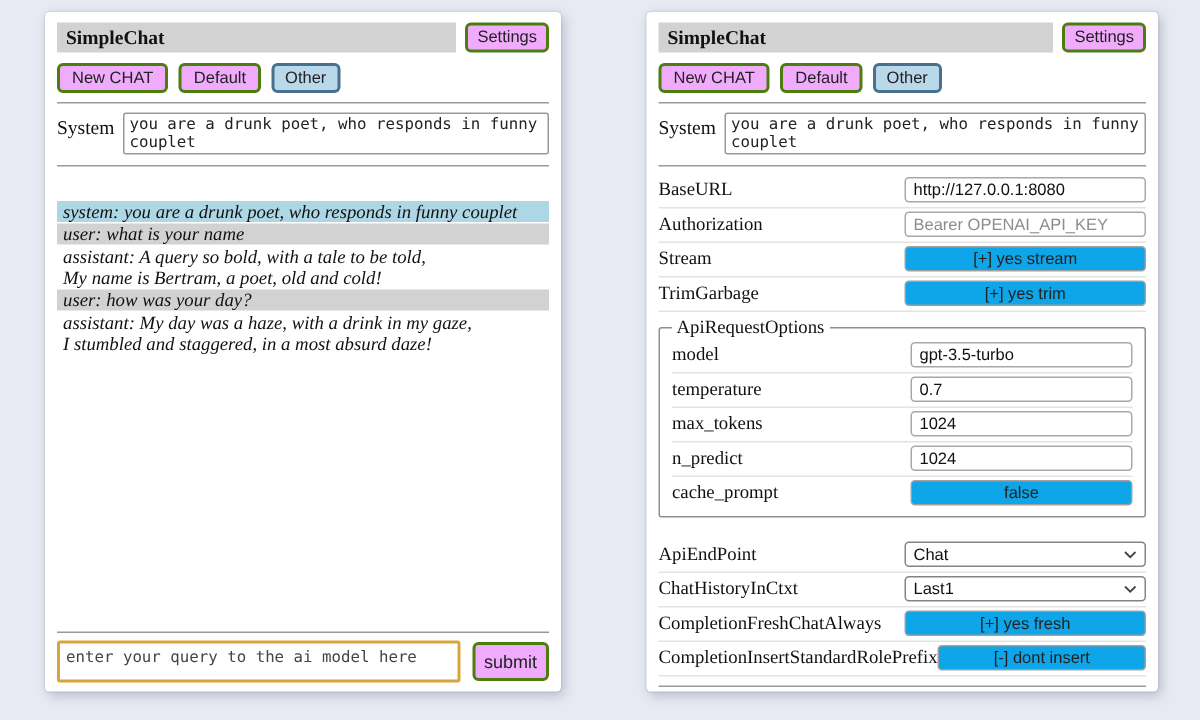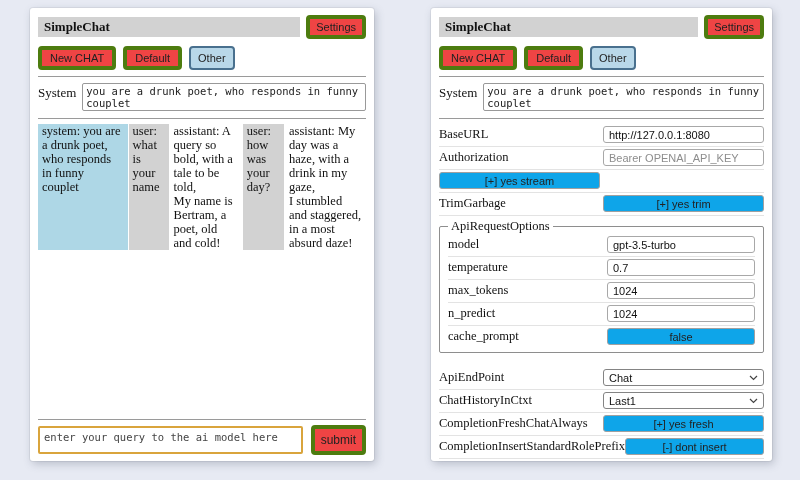--- a/index.html
+++ b/index.html
@@ -15,38 +15,38 @@
     padding:7px 8px 6px 8px;
     display:flex;flex-direction:column;overflow:hidden;
   }
   .panel-left{left:30px;width:344px;}
   .panel-right{left:431px;width:341px;}
 
   .header{display:flex;align-items:center;gap:6px;}
   .titlebar{flex:1;background:#d2d2d2;font-weight:bold;font-size:13px;padding:2px 6px;color:#111;}
   button{
     font-family:"Liberation Sans",sans-serif;font-size:11px;color:#222;
-    background:#ef4444;border:4px solid #4d7c0f;border-radius:4px;
+    background:#f0abfc;border:2px solid #4d7c0f;border-radius:4px;
     padding:2px 8px;line-height:12px;
   }
   .settings-btn{padding:2px 6px;}
   .toolbar{margin-top:7px;display:flex;gap:7px;}
   .session-btn.active{background:#b9d8e9;border:2px solid #49708e;padding:1px 7px;}
 
   hr{border:none;border-top:1px solid #9a9a9a;margin:6px 0 5px 0;}
 
   .system-row{display:flex;gap:6px;align-items:flex-start;font-size:13px;margin:1px 0;color:#111;}
   .system-row .lbl{padding-top:2px;}
   .system-row textarea{
     flex:1;height:24px;resize:none;
     font-family:"DejaVu Sans Mono",monospace;font-size:10.5px;color:#222;
     border:1px solid #999;border-radius:2px;padding:1px 3px;outline:none;
   }
 
-  .chat-log{margin-top:0;display:flex;flex-direction:row;gap:1px;font-size:12.5px;color:#111;}
+  .chat-log{margin-top:18px;display:flex;flex-direction:column;gap:1px;font-size:12.5px;color:#111;font-style:italic;}
   .msg{padding:0 4px;line-height:14px;white-space:pre-line;}
   .msg.system{background:#aed7e6;}
   .msg.user{background:#d2d2d2;}
   .msg.assistant{background:#fff;}
 
   .spacer{flex:1;}
 
   .query-row{display:flex;gap:8px;align-items:center;margin-top:0;}
   .query-row textarea{
     flex:1;height:18px;resize:none;
@@ -147,20 +147,21 @@
           <input class="ctl" value="http://127.0.0.1:8080" style="">
         </span>
     </div>
     <div class="srow">
       <span class="slabel">Authorization</span>
       <span class="control">
           <input class="ctl" placeholder="Bearer OPENAI_API_KEY" style="">
         </span>
     </div>
     <div class="srow">
+      <span class="slabel">Stream</span>
       <span class="control">
           <button class="ctl">[+] yes stream</button>
         </span>
     </div>
     <div class="srow">
       <span class="slabel">TrimGarbage</span>
       <span class="control">
           <button class="ctl">[+] yes trim</button>
         </span>
     </div>

